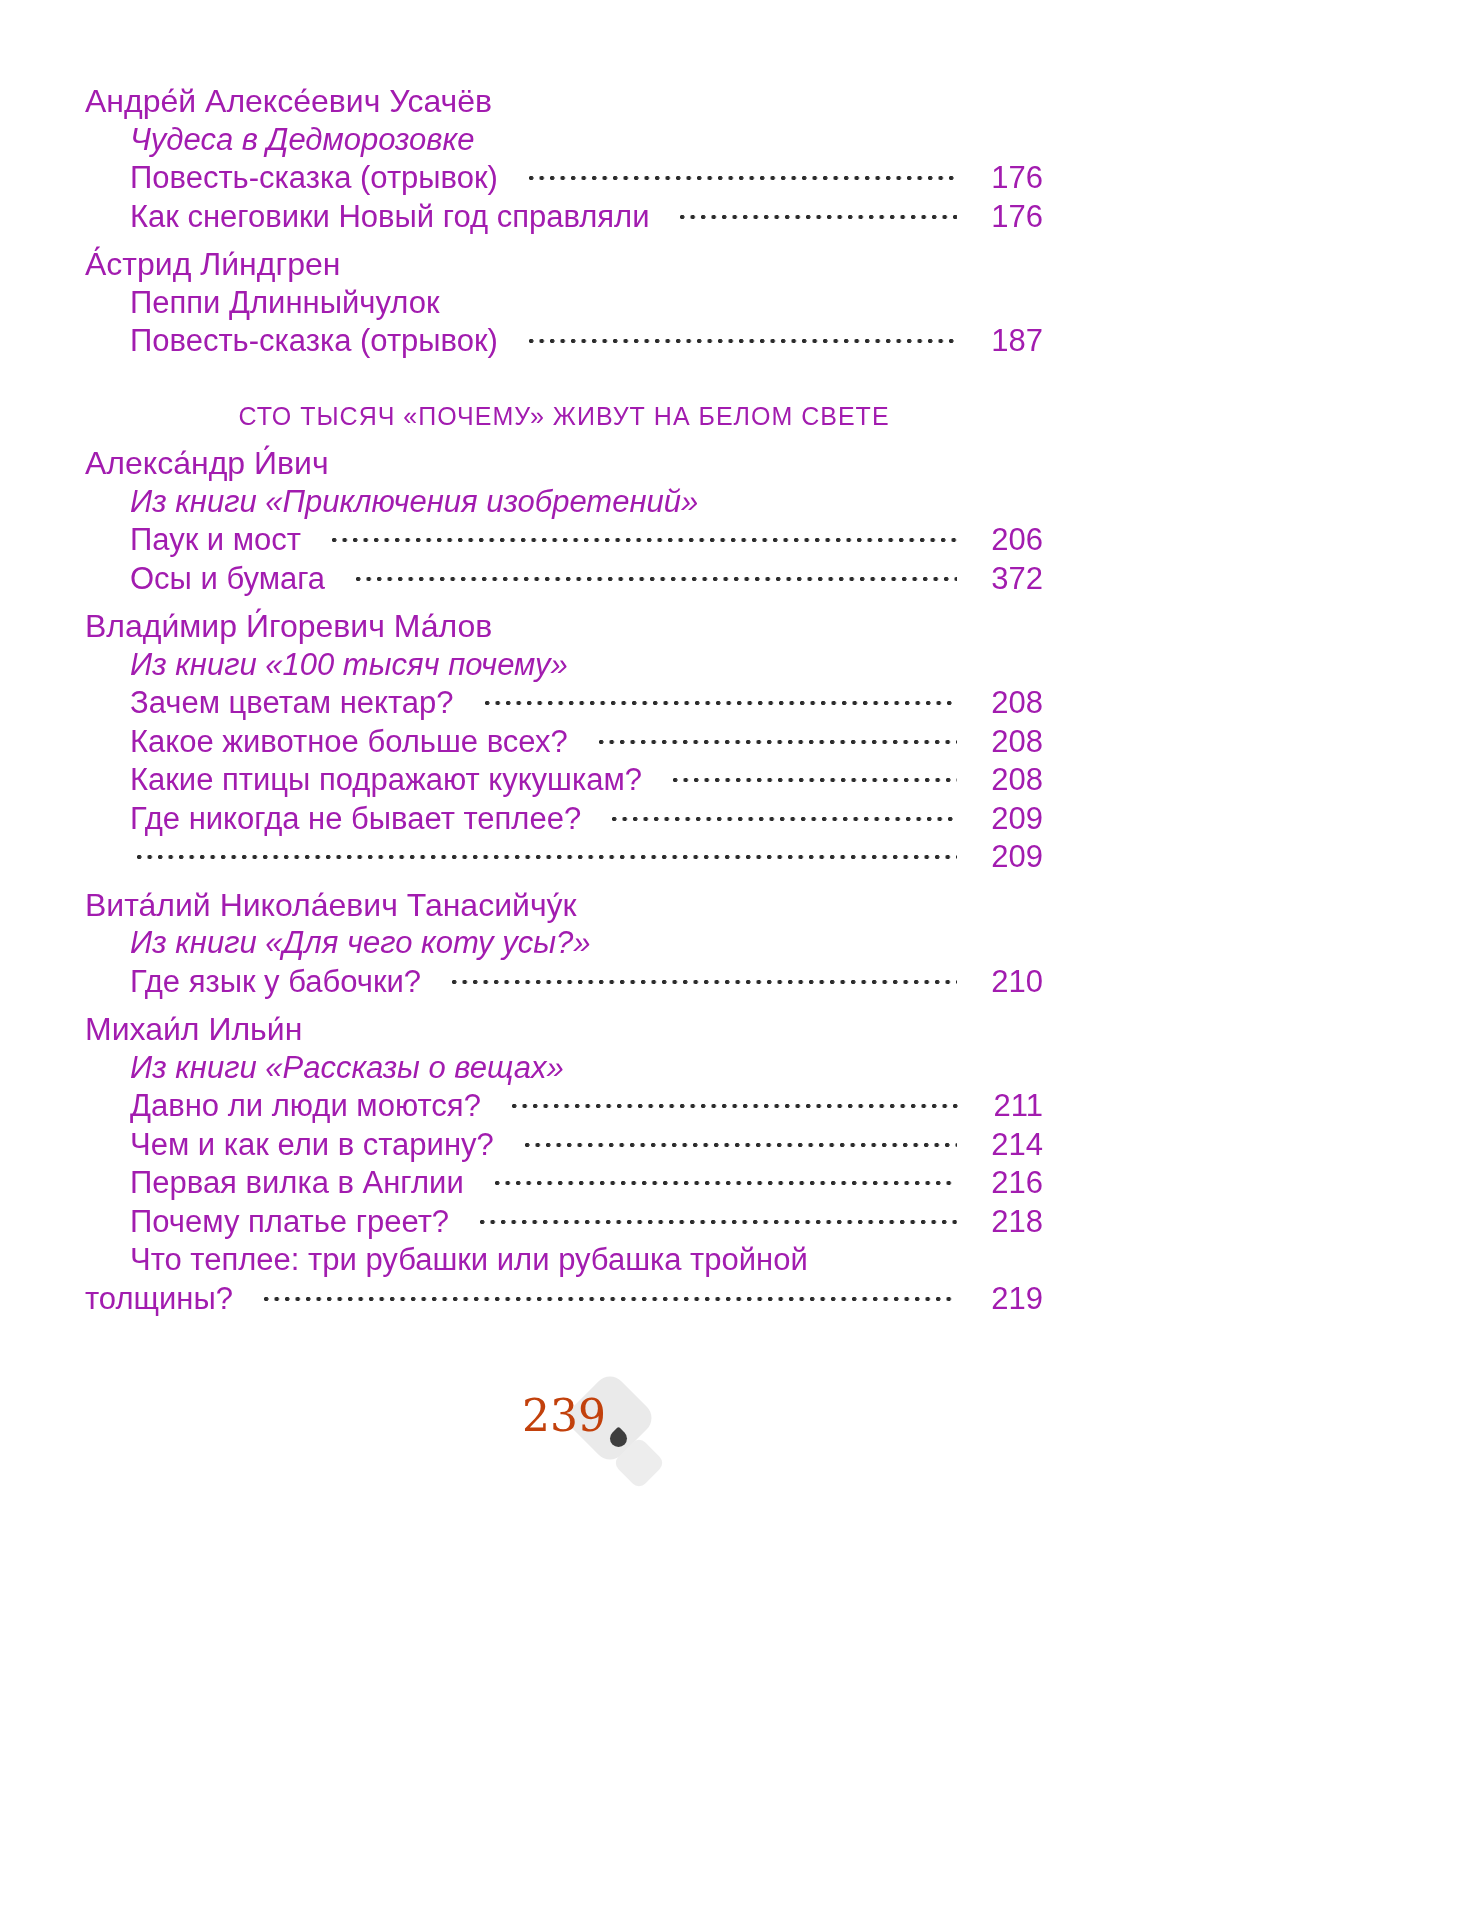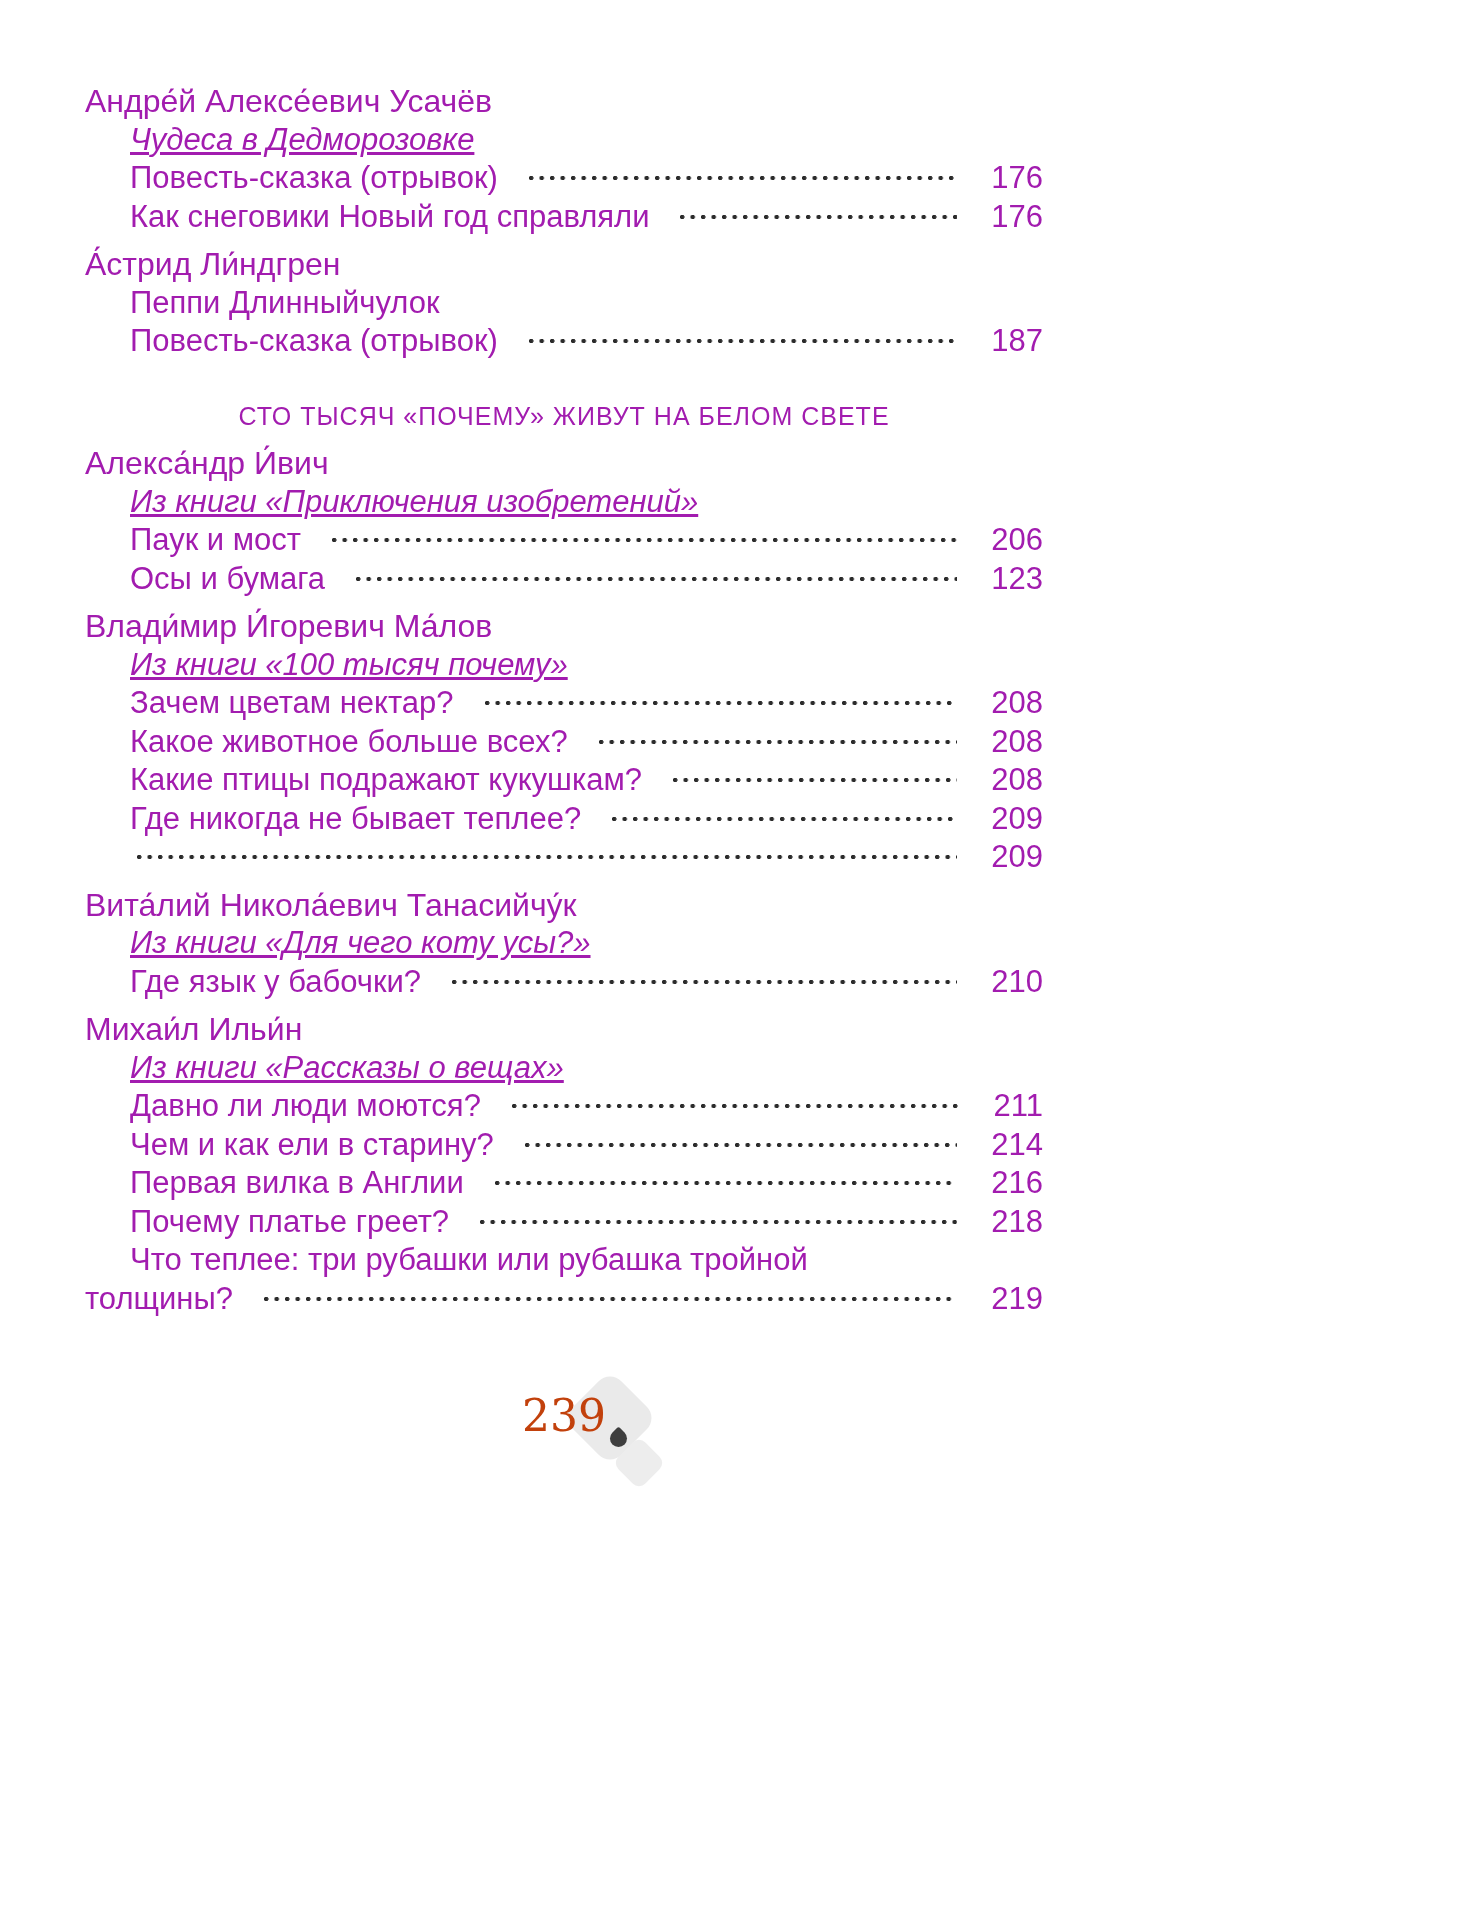--- a/index.html
+++ b/index.html
@@ -26,21 +26,21 @@
     color: #a21caf;
   }
 
   .author {
     margin-top: 9px;
     font-size: 32px;
   }
   .row:first-child { margin-top: 0; }
 
   .subtitle { padding-left: 45px; }
-  .italic { font-style: italic; text-decoration: underline; }
+  .italic { font-style: italic; }
 
   .heading {
     margin-top: 36px;
     text-align: center;
     letter-spacing: 1px;
     font-size: 25px;
   }
 
   .entry {
     display: flex;
@@ -143,21 +143,21 @@
       <div class="row author">Алекса́ндр И́вич</div>
       <div class="row subtitle italic">Из книги «Приключения изобретений»</div>
       <div class="row entry">
         <span class="title">Паук и мост</span>
         <span class="leader"></span>
         <span class="pageno">206</span>
       </div>
       <div class="row entry">
         <span class="title">Осы и бумага</span>
         <span class="leader"></span>
-        <span class="pageno">123</span>
+        <span class="pageno">372</span>
       </div>
       <div class="row author">Влади́мир И́горевич Ма́лов</div>
       <div class="row subtitle italic">Из книги «100 тысяч почему»</div>
       <div class="row entry">
         <span class="title">Зачем цветам нектар?</span>
         <span class="leader"></span>
         <span class="pageno">208</span>
       </div>
       <div class="row entry">
         <span class="title">Какое животное больше всех?</span>

